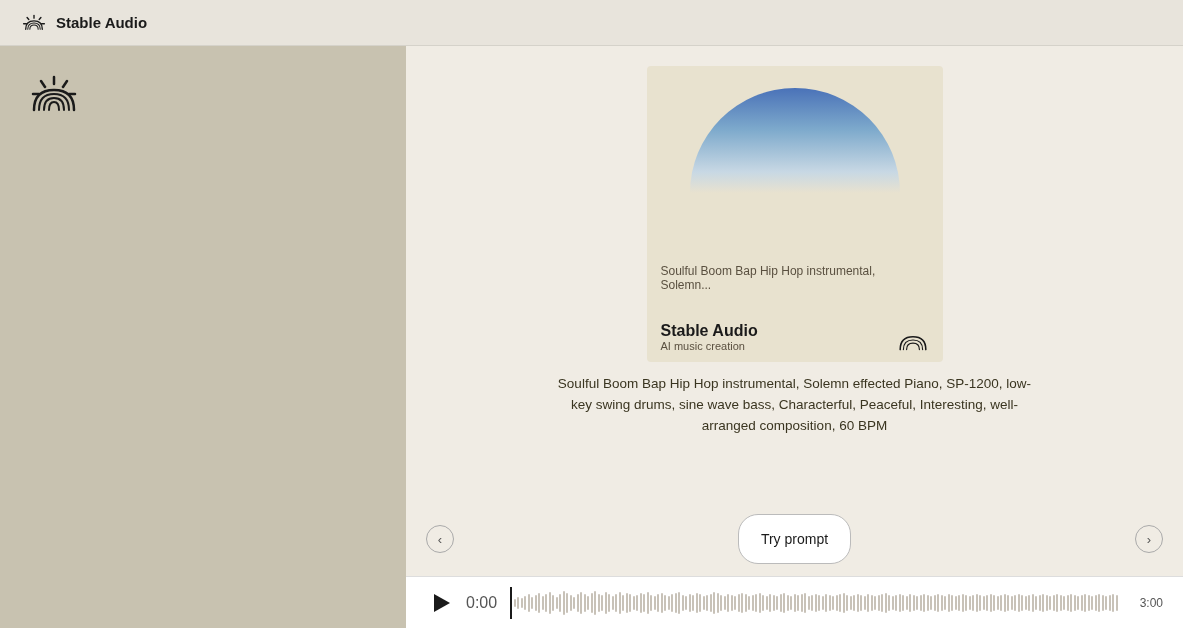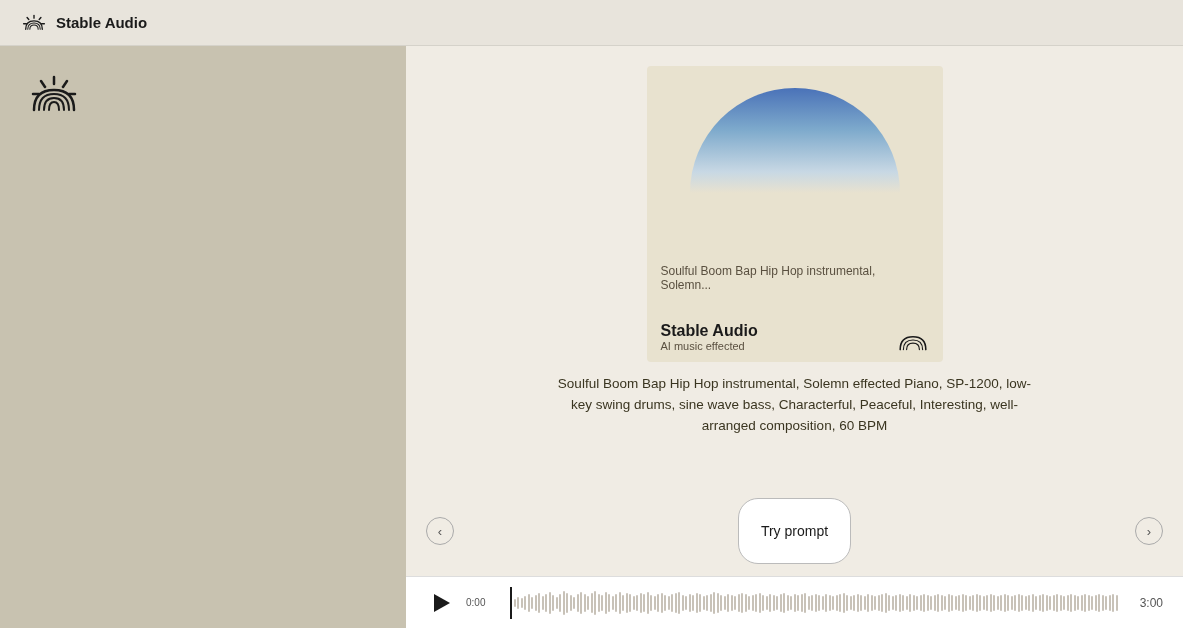--- a/index.html
+++ b/index.html
@@ -255,21 +255,21 @@
       display: flex;
       align-items: center;
       justify-content: center;
       font-size: 13px;
       color: #555;
     }
     .btn-try-prompt {
       background: white;
       border: 1.5px solid #bbb;
       border-radius: 20px;
-      padding: 24px 22px;
+      padding: 16px 22px;
       font-size: 14px;
       font-weight: 500;
       color: #1a1a1a;
       cursor: pointer;
     }
 
     
     .audio-player {
       background: white;
       border-top: 1px solid #ddd;
@@ -293,21 +293,21 @@
     }
     .play-triangle {
       width: 0;
       height: 0;
       border-top: 9px solid transparent;
       border-bottom: 9px solid transparent;
       border-left: 16px solid #1a1a1a;
       margin-left: 3px;
     }
     .time-current {
-      font-size: 10px;
+      font-size: 16px;
       color: #555;
       flex-shrink: 0;
       min-width: 32px;
     }
     .waveform-container {
       flex: 1;
       height: 32px;
       position: relative;
       overflow: hidden;
     }
@@ -389,21 +389,21 @@
   <div class="right-panel">
     <div class="track-content">
 
       <div class="album-art">
         <div class="album-art-inner">
           <div class="album-semicircle"></div>
           <div class="album-title-text">Soulful Boom Bap Hip Hop instrumental, Solemn...</div>
           <div class="album-footer">
             <div>
               <div class="album-brand">Stable Audio</div>
-              <div class="album-brand-sub">AI music effected</div>
+              <div class="album-brand-sub">AI music creation</div>
             </div>
             <svg class="album-logo-small" viewBox="0 0 40 28" fill="none">
               <path d="M4 26 Q4 10 20 10 Q36 10 36 26" stroke="#1a1a1a" stroke-width="2" fill="none" stroke-linecap="round"></path>
               <path d="M8 26 Q8 14 20 14 Q32 14 32 26" stroke="#1a1a1a" stroke-width="1.5" fill="none" stroke-linecap="round"></path>
               <path d="M12 26 Q12 18 20 18 Q28 18 28 26" stroke="#1a1a1a" stroke-width="1.5" fill="none" stroke-linecap="round"></path>
             </svg>
           </div>
         </div>
       </div>
 

